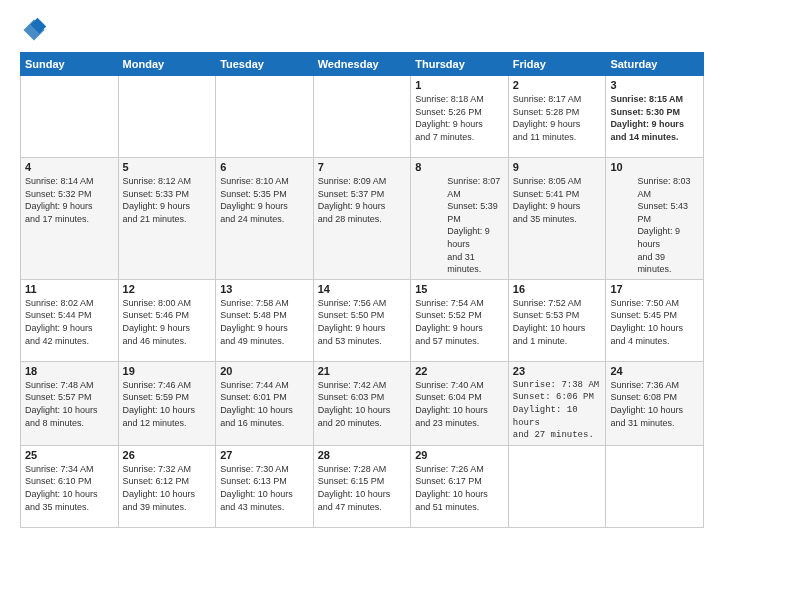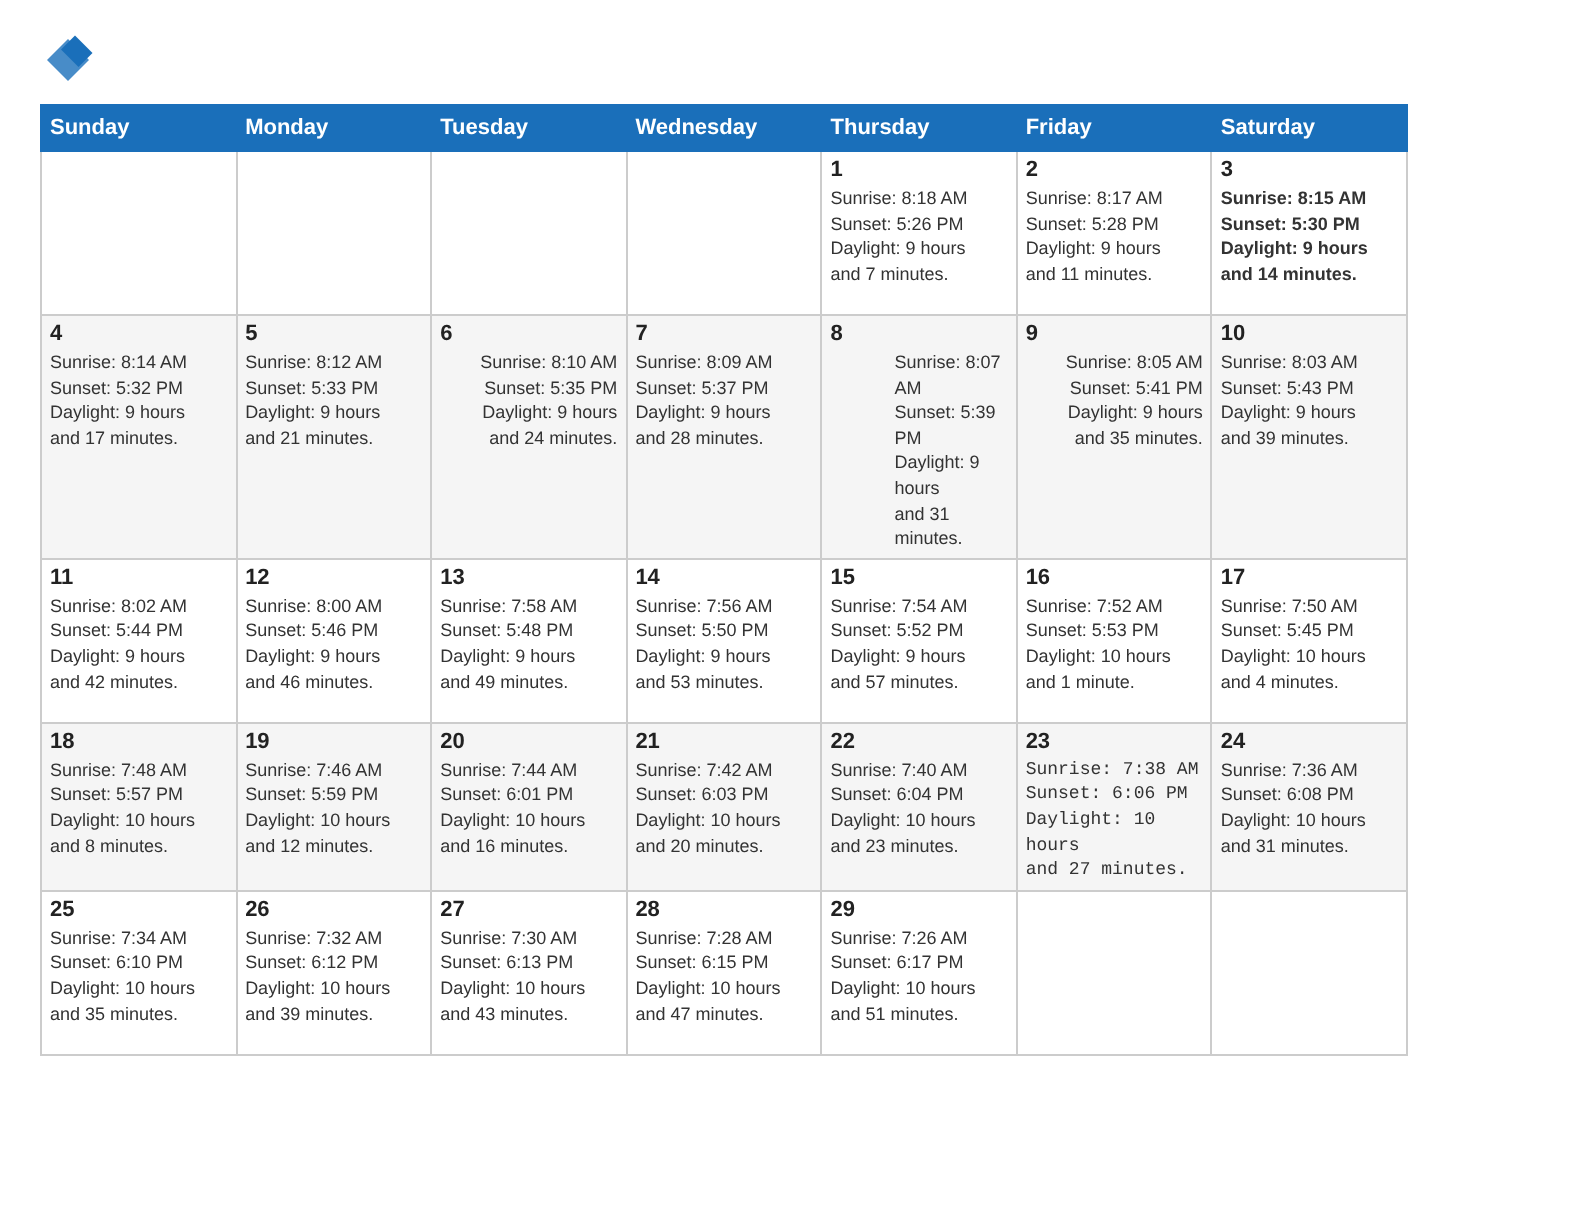--- a/index.html
+++ b/index.html
@@ -156,49 +156,49 @@
           </td>
           <td>
             <div class="day-number">5</div>
             <div class="day-info" style="white-space: pre-line;">Sunrise: 8:12 AM
 Sunset: 5:33 PM
 Daylight: 9 hours
 and 21 minutes.</div>
           </td>
           <td>
             <div class="day-number">6</div>
-            <div class="day-info" style="white-space: pre-line; text-align: right;">Sunrise: 8:10 AM
+            <div class="day-info" style="white-space: pre-line;">Sunrise: 8:10 AM
 Sunset: 5:35 PM
 Daylight: 9 hours
 and 24 minutes.</div>
           </td>
           <td>
             <div class="day-number">7</div>
             <div class="day-info" style="white-space: pre-line;">Sunrise: 8:09 AM
 Sunset: 5:37 PM
 Daylight: 9 hours
 and 28 minutes.</div>
           </td>
           <td>
             <div class="day-number">8</div>
             <div class="day-info" style="white-space: pre-line; margin-left: 32px;">Sunrise: 8:07 AM
 Sunset: 5:39 PM
 Daylight: 9 hours
 and 31 minutes.</div>
           </td>
           <td>
             <div class="day-number">9</div>
-            <div class="day-info" style="white-space: pre-line; text-align: right;">Sunrise: 8:05 AM
+            <div class="day-info" style="white-space: pre-line;">Sunrise: 8:05 AM
 Sunset: 5:41 PM
 Daylight: 9 hours
 and 35 minutes.</div>
           </td>
           <td>
             <div class="day-number">10</div>
-            <div class="day-info" style="white-space: pre-line;">Sunrise: 8:03 AM
+            <div class="day-info" style="white-space: pre-line; margin-left: 27px;">Sunrise: 8:03 AM
 Sunset: 5:43 PM
 Daylight: 9 hours
 and 39 minutes.</div>
           </td>
         </tr>
         <tr>
           <td>
             <div class="day-number">11</div>
             <div class="day-info" style="white-space: pre-line;">Sunrise: 8:02 AM
 Sunset: 5:44 PM

